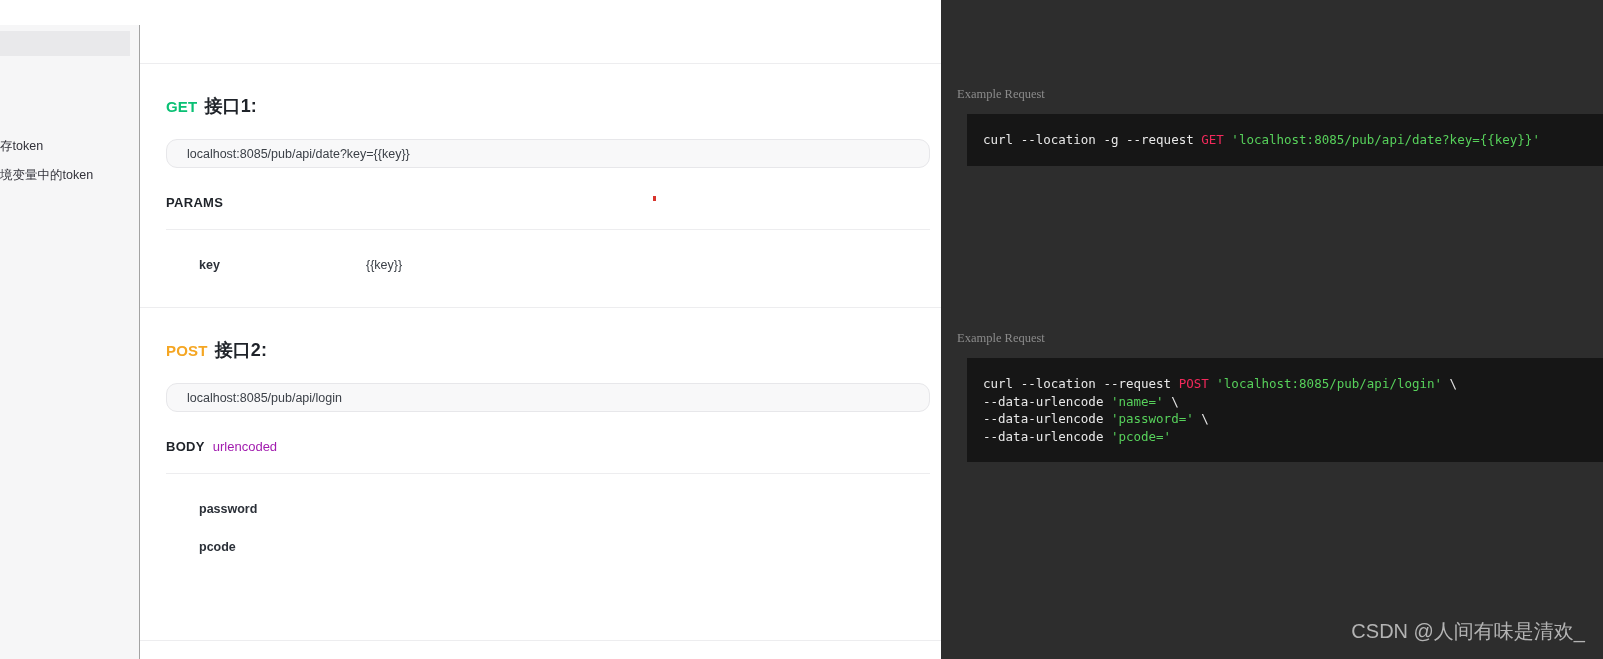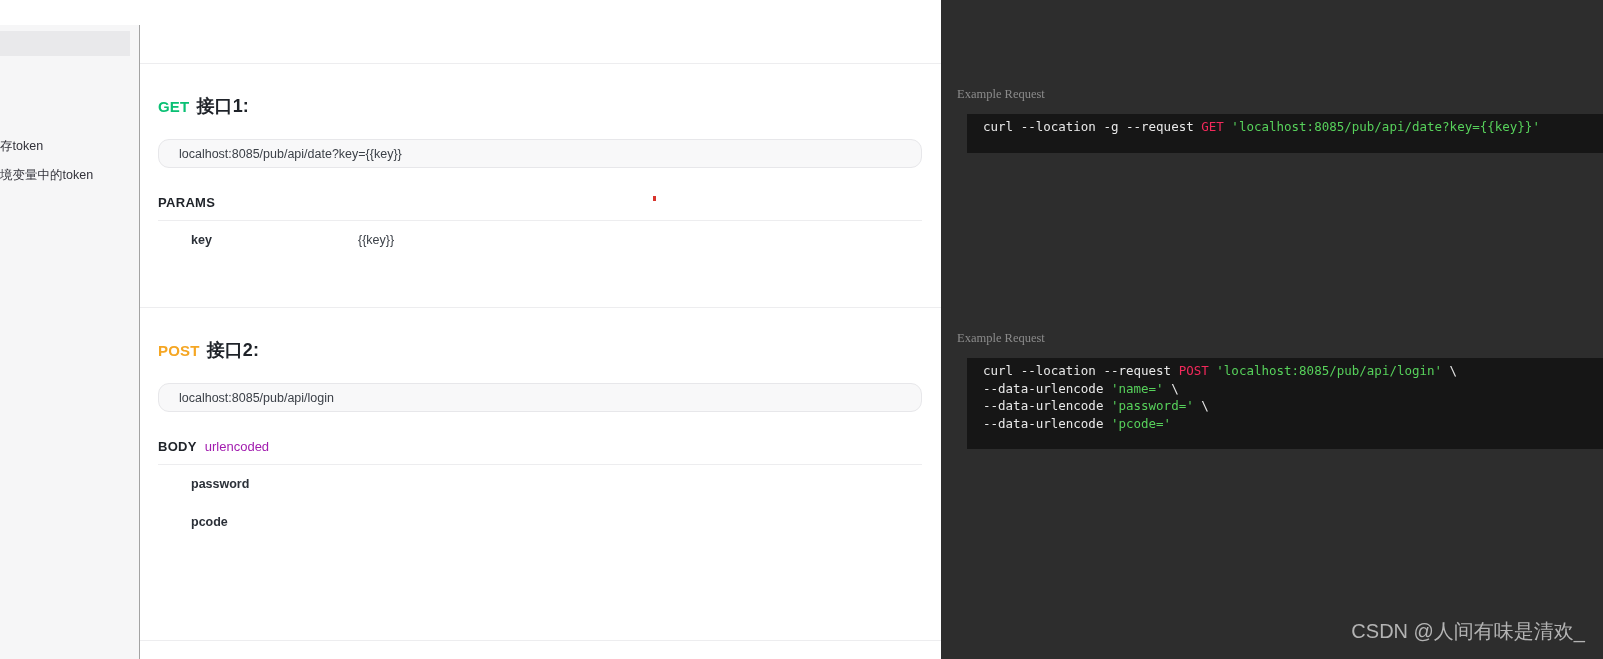--- a/index.html
+++ b/index.html
@@ -62,21 +62,21 @@
     position: absolute;
     left: 0;
     width: 801px;
     height: 1px;
     background: #ededef;
   }
   .d-top   { top: 63px; }
   .d-mid   { top: 307px; }
   .d-bot   { top: 640px; }
 
-  .endpoint { position: absolute; left: 0; width: 801px; }
+  .endpoint { position: absolute; left: 8px; width: 801px; }
   .ep-get  { top: 63px; }
   .ep-post { top: 307px; }
 
   .ep-title {
     position: relative;
     margin: 31px 0 0 18px;
     font-size: 18px;
     font-weight: 700;
     color: #1f2329;
     letter-spacing: 0.1px;
@@ -102,23 +102,23 @@
     display: flex;
     align-items: center;
     padding-left: 20px;
     font-size: 12.5px;
     color: #3c4148;
     font-family: "Liberation Sans", "DejaVu Sans", sans-serif;
   }
 
   .section-head {
     position: relative;
-    margin: 27px 0 0 18px;
+    margin: 27px 0 16px 18px;
     width: 764px;
-    padding-bottom: 10px;
+    padding-bottom: 19px;
     border-bottom: 1px solid #ededef;
     display: flex;
     align-items: baseline;
   }
   .section-head .sh-main {
     font-size: 13px;
     font-weight: 700;
     color: #1f2329;
     letter-spacing: 0.3px;
   }
@@ -182,21 +182,21 @@
     margin: 24px 0 0 16px;
     font-size: 12.5px;
     color: #8b8b8b;
     font-family: Liberation Serif, serif;
   }
   .code-block {
     position: relative;
     margin: 12px 0 0 26px;
     width: 636px;
     background: #161616;
-    padding: 4px 0 17px 16px;
+    padding: 17px 0 17px 16px;
     font-family: "DejaVu Sans Mono", "Liberation Mono", monospace;
     font-size: 12.5px;
     line-height: 17.6px;
     color: #e6e6e6;
     white-space: pre;
     overflow: hidden;
   }
   .tok-cmd    { color: #e8e8e8; }
   .tok-method { color: #f2295b; }
   .tok-str    { color: #57d15b; }

